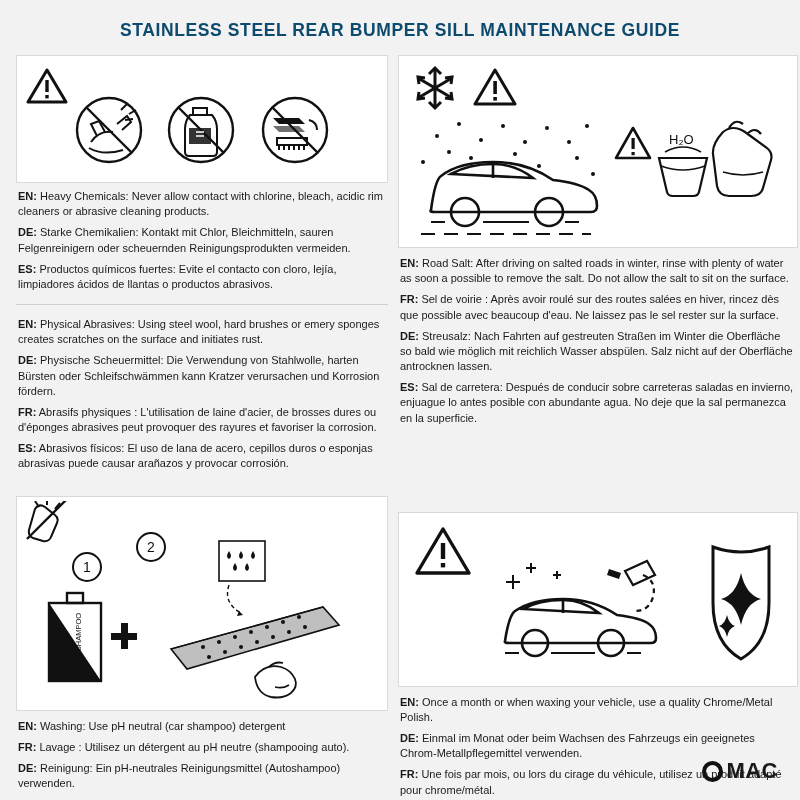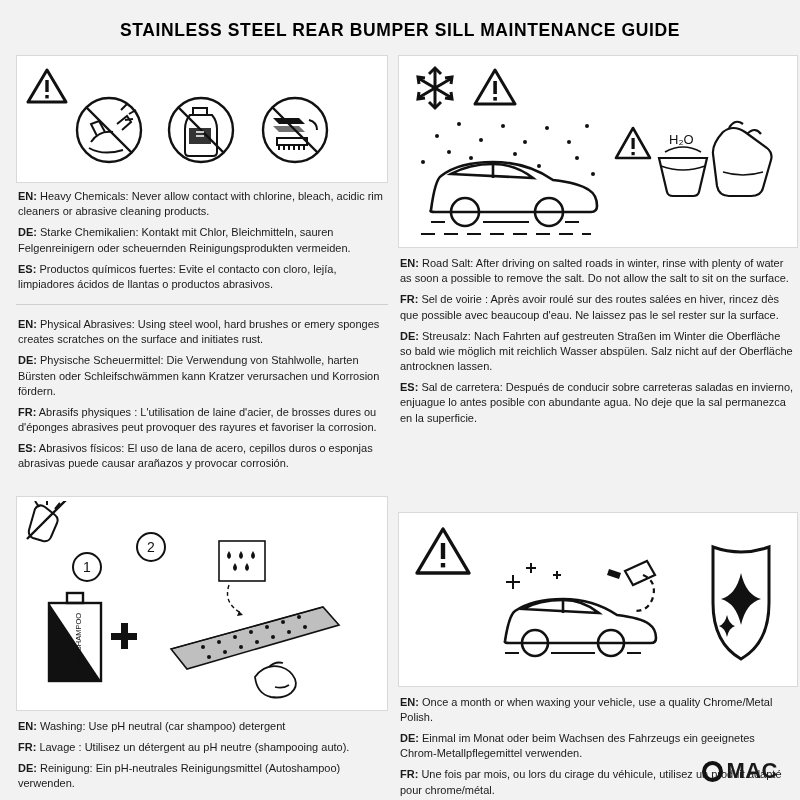--- a/index.html
+++ b/index.html
@@ -16,21 +16,21 @@
     width: 800px; height: 800px;
     background: #f2f2f2;
     padding: 14px 16px 10px 16px;
   }
   .title {
     text-align: center;
     font-weight: bold;
     font-size: 17.5px;
     letter-spacing: 0.6px;
     margin: 6px 0 14px 0;
-    color: #000000;
+    color: #0c4a6e;
   }
   .grid {
     display: grid;
     grid-template-columns: 372px 400px;
     column-gap: 10px;
     align-items: start;
   }
   .col { display: flex; flex-direction: column; }
   .panel {
     background: #fff;

